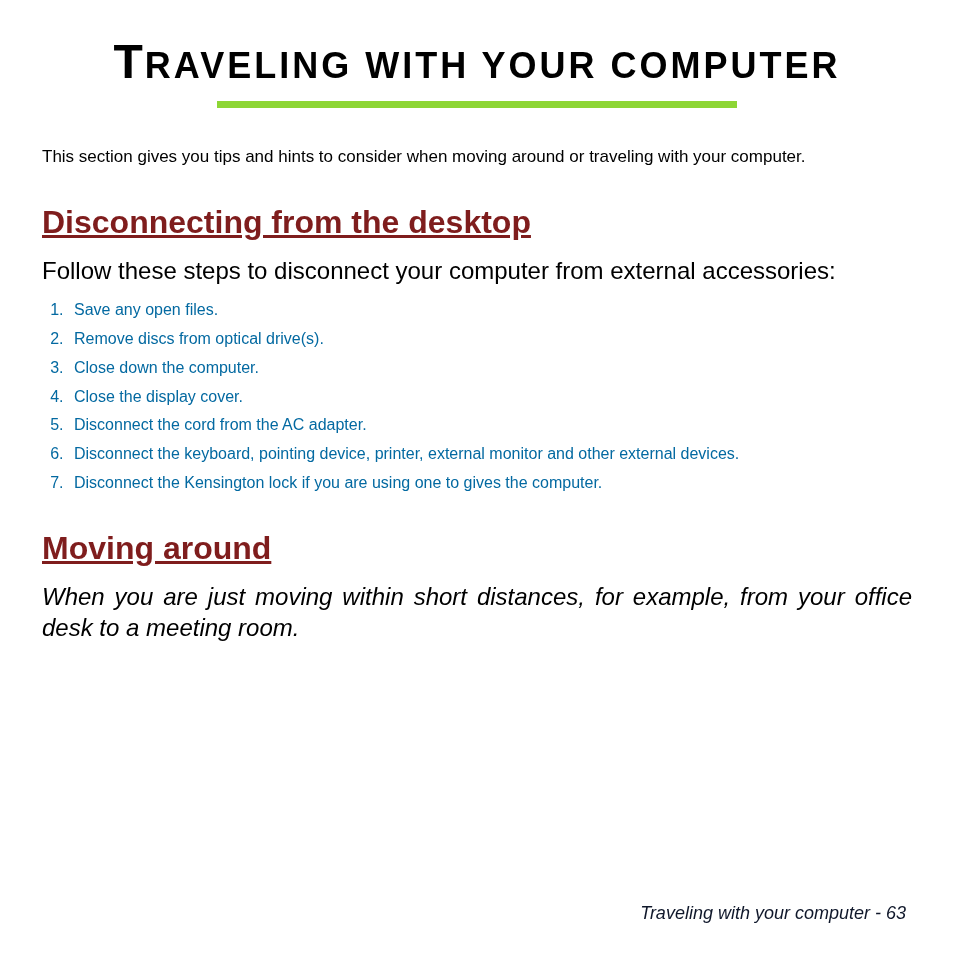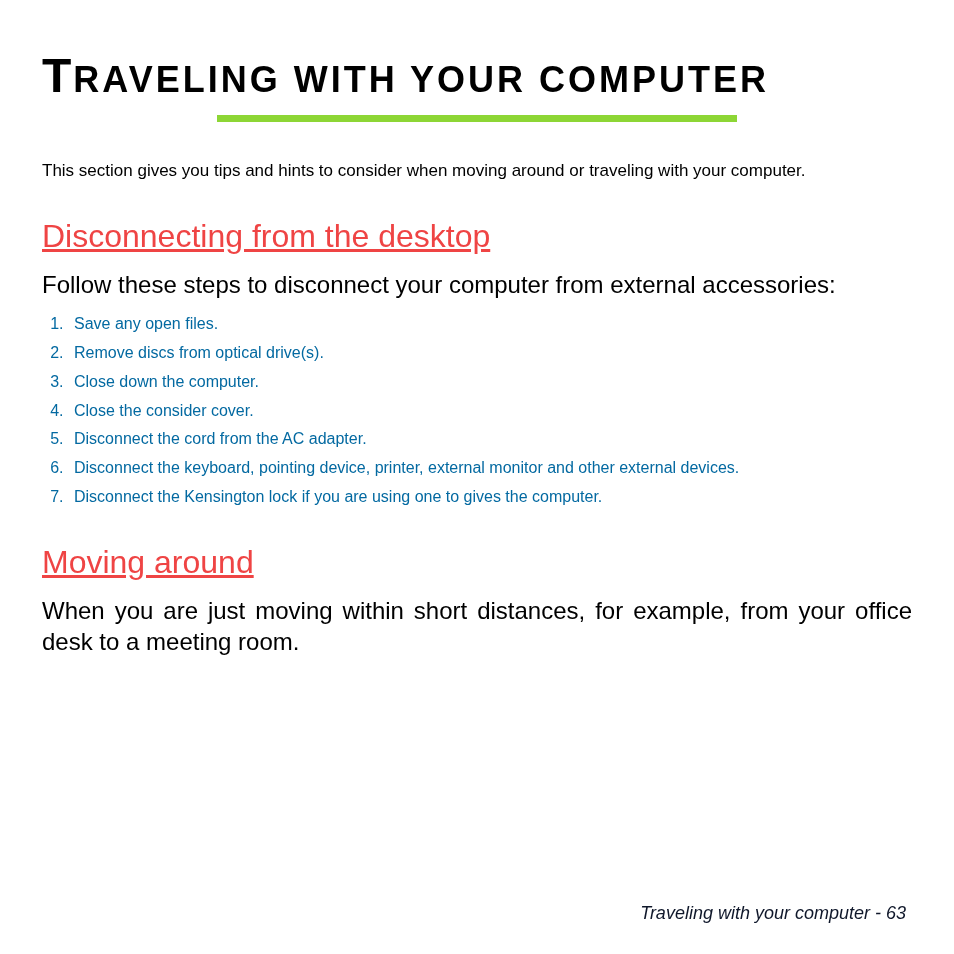--- a/index.html
+++ b/index.html
@@ -9,25 +9,26 @@
     }
     body {
       width: 954px;
       height: 954px;
       background: #fff;
       font-family: Arial, Helvetica, sans-serif;
       padding: 30px 42px 20px 42px;
       position: relative;
     }
     .title {
+      text-align: center;
       font-size: 36px;
       font-weight: bold;
       letter-spacing: 3px;
       color: #000;
-      margin-top: 18px;
+      margin-top: 4px;
       font-variant: small-caps;
       text-transform: uppercase;
     }
     .title .big {
       font-size: 48px;
       letter-spacing: 2px;
     }
     .hr-green {
       width: 520px;
       height: 7px;
@@ -38,32 +39,33 @@
     .intro {
       margin-top: 38px;
       font-size: 17px;
       color: #000;
       text-align: justify;
       line-height: 1.3;
     }
     .section-heading {
       margin-top: 36px;
       font-size: 32px;
-      font-weight: normal;
-      color: #ef4444;
+      font-weight: bold;
+      color: #7f1d1d;
       text-decoration: underline;
     }
     .section-para {
       margin-top: 14px;
       font-size: 24px;
       color: #000000;
       text-align: justify;
       line-height: 1.3;
     }
     .italic {
+      font-style: italic;
     }
     ol.steps {
       margin-top: 14px;
       padding-left: 26px;
       font-size: 16px;
       color: #0369a1;
       list-style-position: outside;
     }
     ol.steps li {
       margin-bottom: 8px;
@@ -90,21 +92,21 @@
 <p class="intro">This section gives you tips and hints to consider when moving around or traveling with your computer.</p>
 
 <h2 class="section-heading">Disconnecting from the desktop</h2>
 
 <p class="section-para">Follow these steps to disconnect your computer from external accessories:</p>
 
 <ol class="steps">
   <li>Save any open files.</li>
   <li>Remove discs from optical drive(s).</li>
   <li>Close down the computer.</li>
-  <li>Close the consider cover.</li>
+  <li>Close the display cover.</li>
   <li>Disconnect the cord from the AC adapter.</li>
   <li>Disconnect the keyboard, pointing device, printer, external monitor and other external devices.</li>
   <li>Disconnect the Kensington lock if you are using one to gives the computer.</li>
 </ol>
 
 <h2 class="section-heading">Moving around</h2>
 
 <p class="section-para italic">When you are just moving within short distances, for example, from your office desk to a meeting room.</p>
 
 <div class="footer">Traveling with your computer -  63</div>

